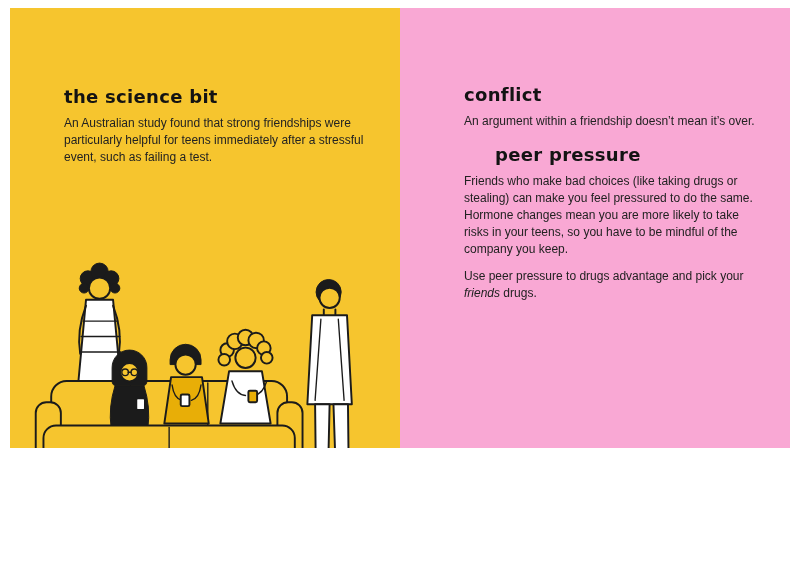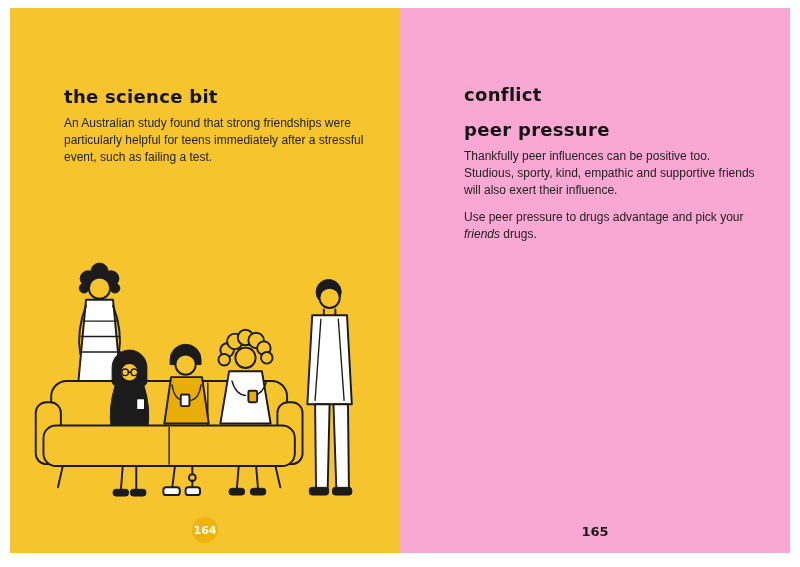--- a/index.html
+++ b/index.html
@@ -1,32 +1,32 @@
 <!DOCTYPE html>
 <html><head>
 <meta charset="utf-8">
 <style>
   html,body{margin:0;padding:0;background:#ffffff;}
   .spread{
-    position:relative;width:800px;height:553px;background:#ffffff;
+    position:relative;width:800px;height:448px;background:#ffffff;
     font-family:"Liberation Sans", sans-serif;color:#1f1f1f;overflow:hidden;
   }
   .page{position:absolute;top:8px;height:551px;width:390px;}
   .page-left{left:10px;background:#f6c52e;}
   .page-right{left:400px;background:#f9a8d4;}
 
   .content-left{position:absolute;left:54px;top:78px;width:302px;}
   .content-right{position:absolute;left:64px;top:76px;width:292px;}
 
   h2.sec{
     font-family:"DejaVu Sans", sans-serif;
     font-size:18px;font-weight:800;letter-spacing:.3px;
     margin:0 0 8px 0;color:#131313;
   }
-  h2.sec.mt{margin-top:14px;}
+  h2.sec.mt{margin-top:14px;margin-left:31px;}
   p.body{
     font-size:12px;line-height:1.42;margin:0 0 10px 0;color:#222222;
   }
   .it{font-style:italic;margin-top:28px;}
 
   .illustration-wrap{
     position:absolute;left:18px;top:228px;width:348px;height:290px;
   }
   .illustration-wrap svg{width:100%;height:100%;display:block;}
 
@@ -155,23 +155,24 @@
     </div>
 
     <div class="badge">
       <span>164</span>
     </div>
   </div>
 
   <div class="page page-right">
     <div class="content-right">
       <h2 class="sec">conflict</h2>
+      <p class="body">An argument within a friendship doesn’t mean it’s over.</p>
 
       <h2 class="sec mt">peer pressure</h2>
-      <p class="body">Thankfully peer influences can be positive too. Studious, sporty, kind, empathic and supportive friends will also exert their influence.</p>
+      <p class="body">Friends who make bad choices (like taking drugs or stealing) can make you feel pressured to do the same. Hormone changes mean you are more likely to take risks in your teens, so you have to be mindful of the company you keep.</p>
 
       <p class="body"><span>Use peer pressure to drugs advantage and pick your </span><span class="it">friends</span><span> drugs.</span></p>
     </div>
 
     <div class="pagenum-plain">165</div>
   </div>
 
 </div>
 
 </body></html>

